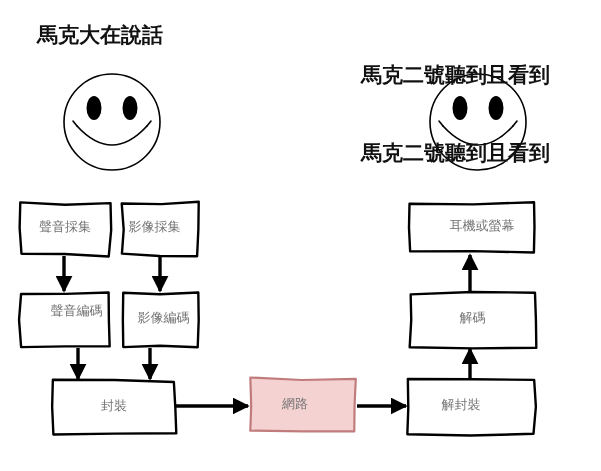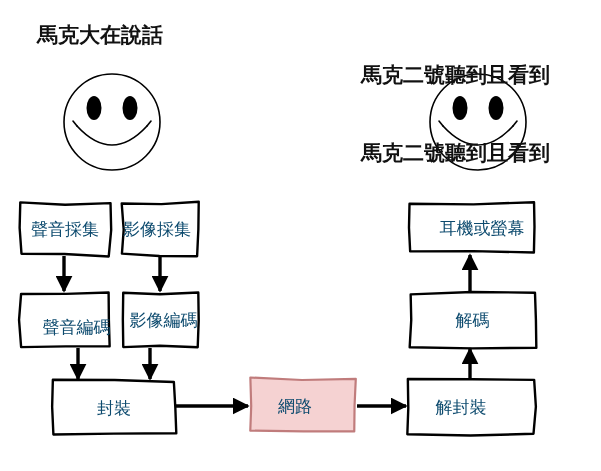--- a/index.html
+++ b/index.html
@@ -29,23 +29,23 @@
     line-height: 26px;
     letter-spacing: 0px;
     white-space: pre;
     color: #111111;
   }
   #title-left  { left: 37px;  top: 22px; }
   #title-right { left: 361px; top: 10px; }
 
   .node-label {
     position: absolute;
-    font-size: 17px;
+    font-size: 13px;
     font-weight: 500;
-    color: #0c4a6e;
+    color: #737373;
     white-space: nowrap;
     text-align: center;
     pointer-events: none;
   }
 </style>
 </head>
 <body>
 
 <svg id="diagram-canvas" viewBox="0 0 601 471">
   <defs>
@@ -97,20 +97,20 @@
 <div class="title" id="title-left">馬克大在說話</div>
 
 <div class="title" id="title-right">
   <div>馬克二號聽到且看到</div>
   <div>馬克二號聽到且看到</div>
 </div>
 
 <div id="labels-layer">
     <div class="node-label" style="left: 20px; top: 218px; width: 90px;">聲音採集</div>
     <div class="node-label" style="left: 123px; top: 218px; width: 63px;">影像採集</div>
-    <div class="node-label" style="left: 20px; top: 316px; width: 113px;">聲音編碼</div>
+    <div class="node-label" style="left: 20px; top: 302px; width: 113px;">聲音編碼</div>
     <div class="node-label" style="left: 123px; top: 309px; width: 81px;">影像編碼</div>
     <div class="node-label" style="left: 53px; top: 396.5px; width: 122px;">封裝</div>
     <div class="node-label" style="left: 250px; top: 394.5px; width: 90px;">網路</div>
     <div class="node-label" style="left: 408px; top: 396px; width: 106px;">解封裝</div>
     <div class="node-label" style="left: 410px; top: 309px; width: 125px;">解碼</div>
     <div class="node-label" style="left: 410px; top: 216.5px; width: 144px;">耳機或螢幕</div>
   </div>
 
 </body></html>

